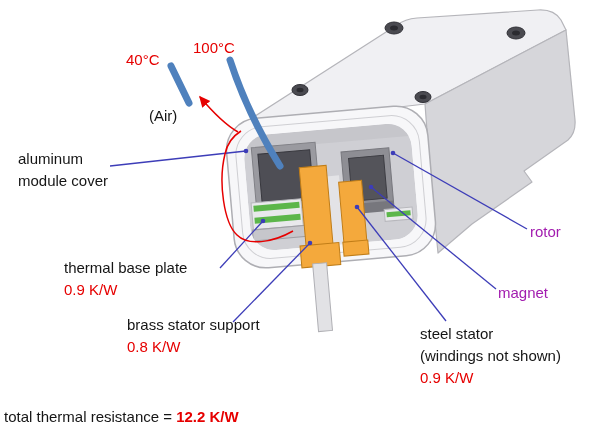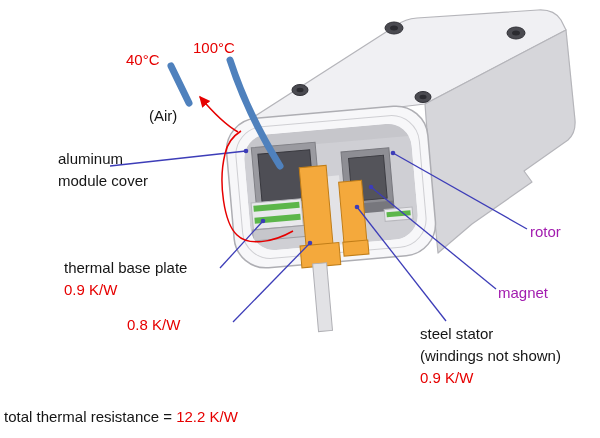--- a/index.html
+++ b/index.html
@@ -3,21 +3,21 @@
 <meta charset="utf-8">
 <style>
   html,body{margin:0;padding:0;background:#ffffff;}
   #stage{position:relative;width:600px;height:438px;background:#ffffff;overflow:hidden;
          font-family:"Liberation Sans",sans-serif;}
   #stage svg{position:absolute;left:0;top:0;}
   .lbl{position:absolute;font-size:15px;line-height:1.45;color:#151515;white-space:nowrap;}
   .red{color:#e60000;}
   .gray{color:#a21caf;}
   .blk{display:block;}
-  .bold{font-weight:normal;margin-top:40px;}
+  .bold{font-weight:bold;margin-top:40px;}
 </style>
 </head>
 <body>
 
 <div id="stage">
 
   <svg width="600" height="438" viewBox="0 0 600 438">
     <defs>
       <marker id="redArrow" markerWidth="10" markerHeight="10" refX="6.5" refY="3.5" orient="auto">
         <path d="M0,0 L7.5,3.5 L0,7 Z" fill="#e60000"></path>
@@ -101,31 +101,32 @@
     <g stroke="#4f81bd" stroke-linecap="round" fill="none">
       <path d="M230,60 Q248,115 280,166" stroke-width="7"></path>
       <path d="M171,66 L189,103" stroke-width="7"></path>
     </g>
   </svg>
 
   <div class="lbl red" style="left:126px;top:49px;">40°C</div>
   <div class="lbl red" style="left:193px;top:37px;">100°C</div>
   <div class="lbl" style="left:149px;top:105px;">(Air)</div>
 
-  <div class="lbl" style="left:18px;top:148px;margin-left:40px;">
+  <div class="lbl" style="left:18px;top:148px;">
     <span class="blk">aluminum</span>
     <span class="blk">module cover</span>
   </div>
 
   <div class="lbl" style="left:64px;top:257px;">
     <span class="blk">thermal base plate</span>
     <span class="blk red">0.9 K/W</span>
   </div>
 
   <div class="lbl" style="left:127px;top:314px;">
+    <span class="blk">brass stator support</span>
     <span class="blk red">0.8 K/W</span>
   </div>
 
   <div class="lbl gray" style="left:530px;top:221px;">rotor</div>
   <div class="lbl gray" style="left:498px;top:282px;">magnet</div>
 
   <div class="lbl" style="left:420px;top:323px;">
     <span class="blk">steel stator</span>
     <span class="blk">(windings not shown)</span>
     <span class="blk red">0.9 K/W</span>

